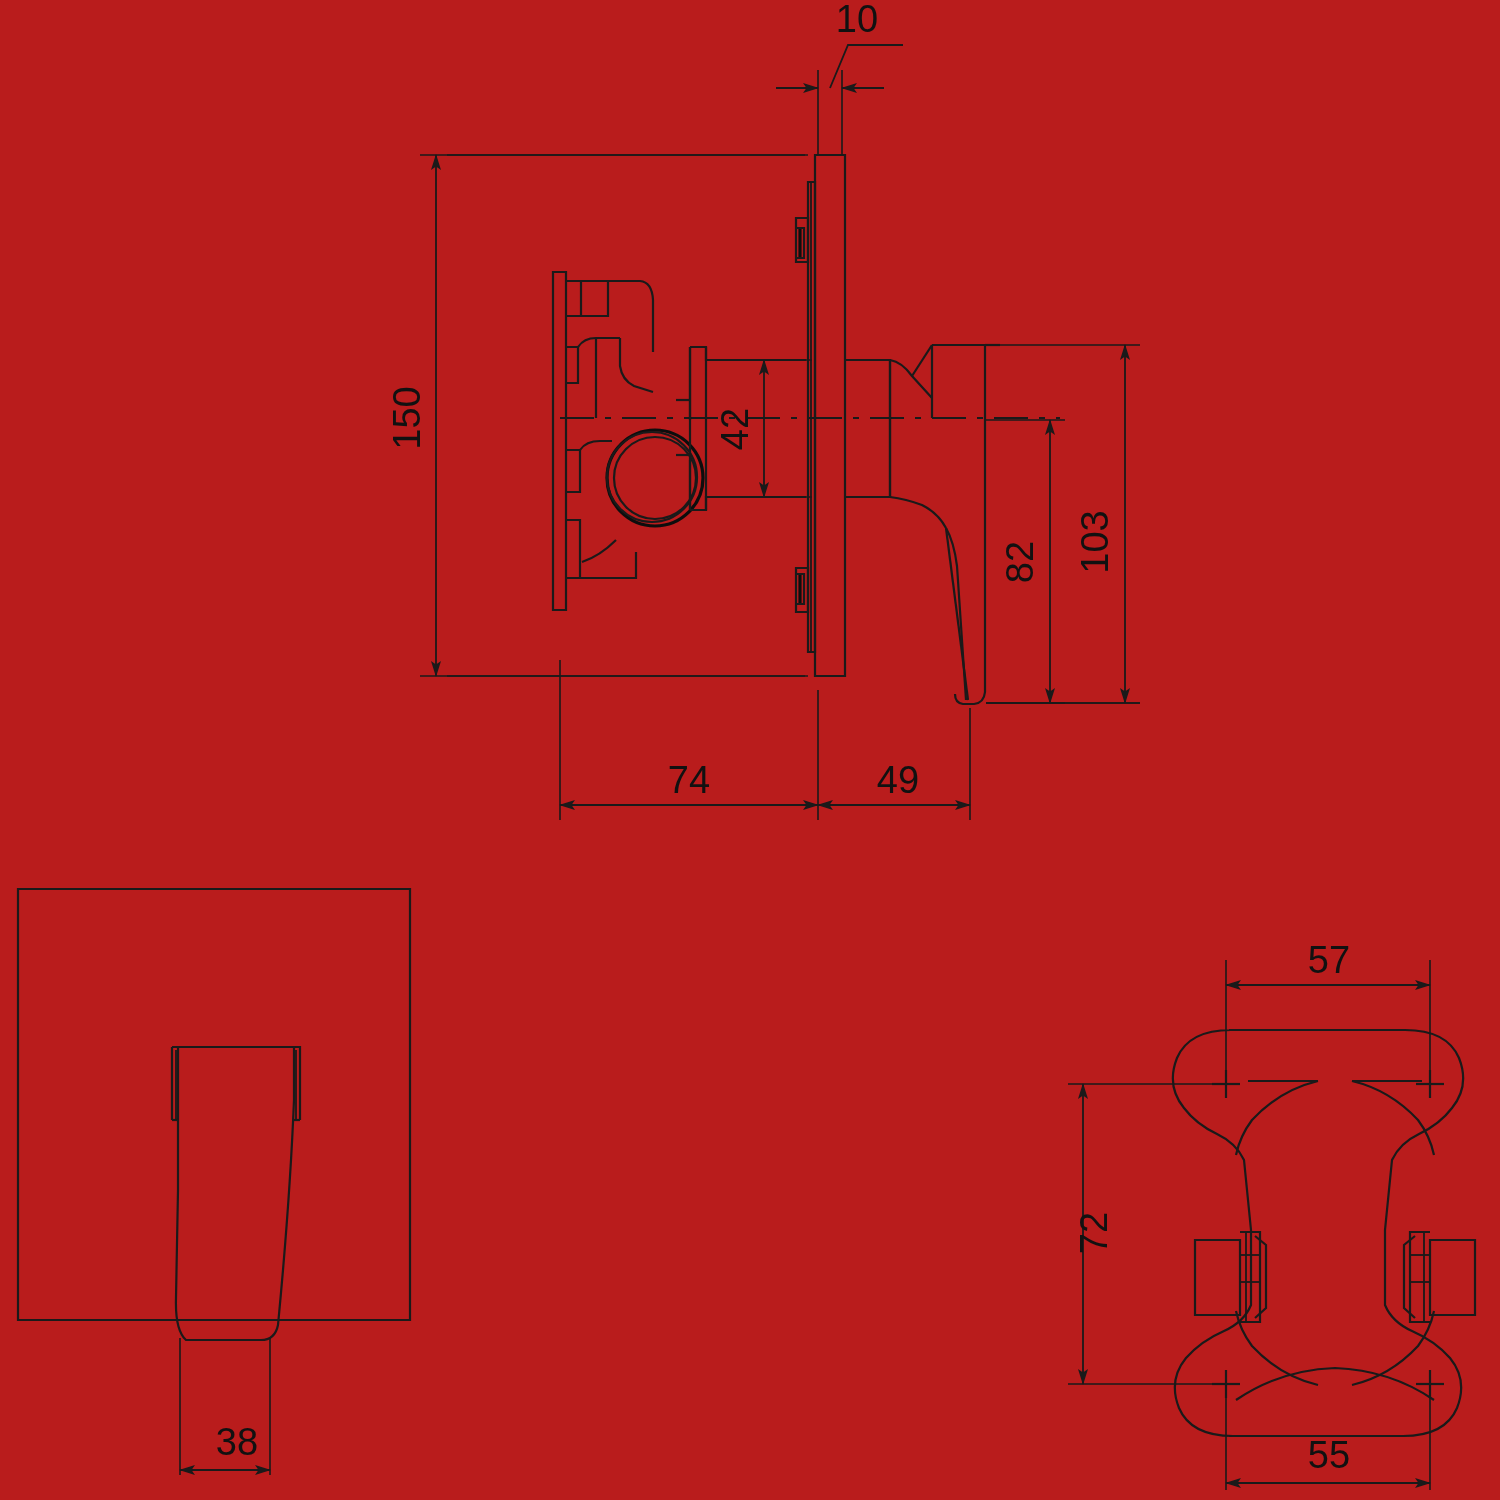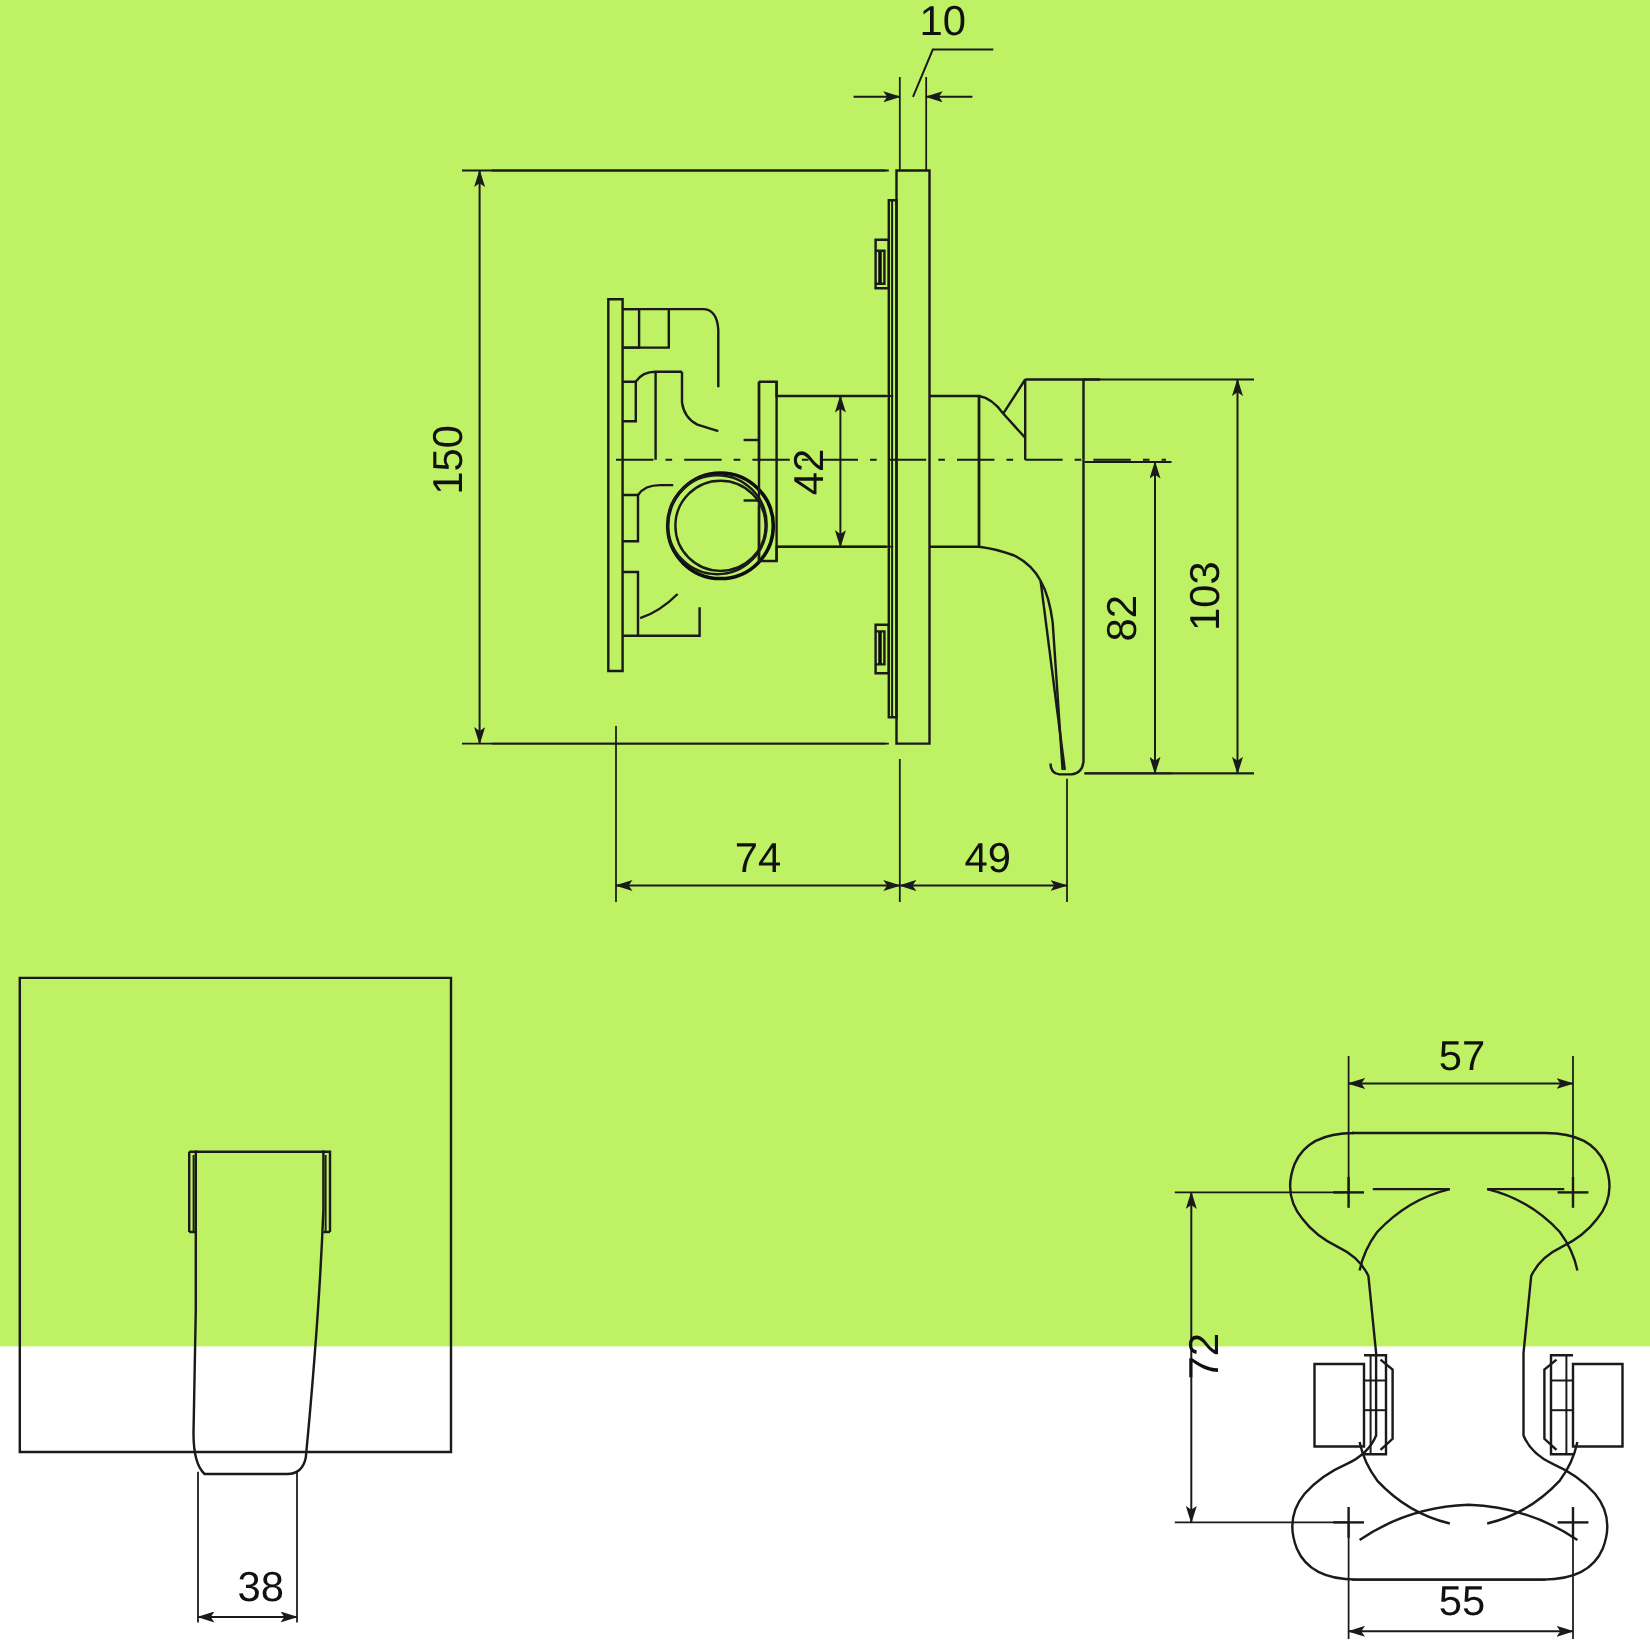--- a/index.html
+++ b/index.html
@@ -9,22 +9,22 @@
   }
   body {
     width: 1500px;
     height: 1500px;
     font-family: "Liberation Sans", sans-serif;
     overflow: hidden;
   }
   #drawing-root {
     position: relative;
     width: 1500px;
-    height: 1224px;
-    background: #bef264;
+    height: 1500px;
+    background: #b91c1c;
   }
   svg#tech-drawing {
     display: block;
     width: 1500px;
     height: 1500px;
   }
   .ln {
     stroke: #1a1a1a;
     stroke-width: 2.2;
     fill: none;

